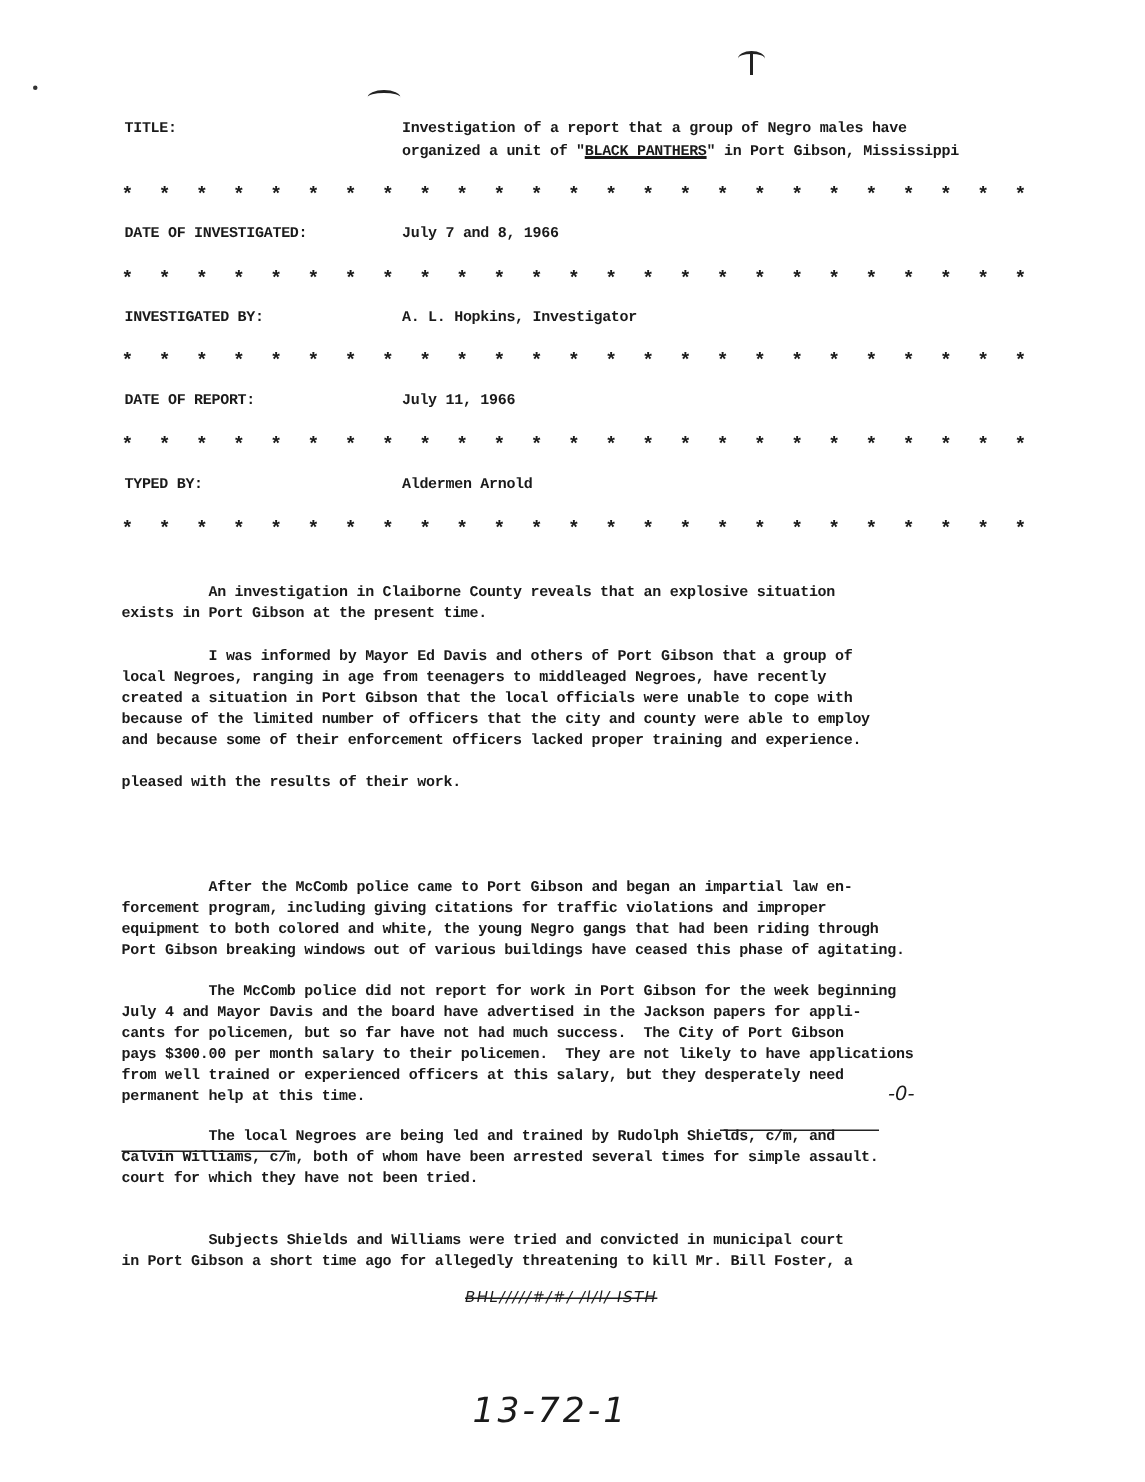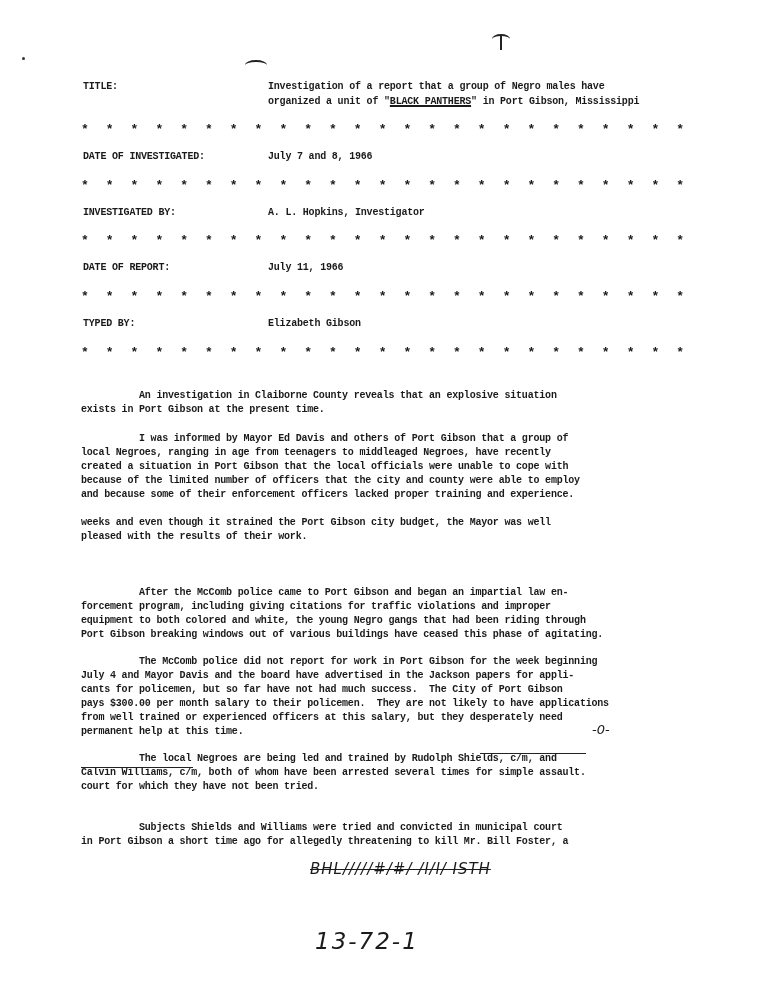--- a/index.html
+++ b/index.html
@@ -38,44 +38,44 @@
 <div class="abs mono value" style="top:207px;">A. L. Hopkins, Investigator</div>
 
 <div class="stars" style="top:233px;">* * * * * * * * * * * * * * * * * * * * * * * * * * * * * * * * * * * * * * * * * * * * * * * *</div>
 
 <div class="abs mono label" style="top:262px;">DATE OF REPORT:</div>
 <div class="abs mono value" style="top:262px;">July 11, 1966</div>
 
 <div class="stars" style="top:289px;">* * * * * * * * * * * * * * * * * * * * * * * * * * * * * * * * * * * * * * * * * * * * * * * *</div>
 
 <div class="abs mono label" style="top:318px;">TYPED BY:</div>
-<div class="abs mono value" style="top:318px;">Elizabeth Gibson</div>
+<div class="abs mono value" style="top:318px;">Aldermen Arnold</div>
 
 <div class="stars" style="top:345px;">* * * * * * * * * * * * * * * * * * * * * * * * * * * * * * * * * * * * * * * * * * * * * * * *</div>
 
 <div class="para mono" style="top:375px;">
 <div>          An investigation in Claiborne County reveals that an explosive situation</div><div>exists in Port Gibson at the present time.</div></div>
 
 <div class="para mono" style="top:418px;">
 <div>          I was informed by Mayor Ed Davis and others of Port Gibson that a group of</div><div>local Negroes, ranging in age from teenagers to middleaged Negroes, have recently</div><div>created a situation in Port Gibson that the local officials were unable to cope with</div><div>because of the limited number of officers that the city and county were able to employ</div><div>and because some of their enforcement officers lacked proper training and experience.</div></div>
 
 <div class="para mono" style="top:502px;">
-<div>weeks and even though it strained the Port Gibson city budget, the Mayor was well</div><div>pleased with the results of their work.</div></div>
+<div>pleased with the results of their work.</div></div>
 
 <div class="para mono" style="top:572px;">
 <div>          After the McComb police came to Port Gibson and began an impartial law en-</div><div>forcement program, including giving citations for traffic violations and improper</div><div>equipment to both colored and white, the young Negro gangs that had been riding through</div><div>Port Gibson breaking windows out of various buildings have ceased this phase of agitating.</div></div>
 
 <div class="para mono" style="top:641px;">
 <div>          The McComb police did not report for work in Port Gibson for the week beginning</div><div>July 4 and Mayor Davis and the board have advertised in the Jackson papers for appli-</div><div>cants for policemen, but so far have not had much success.  The City of Port Gibson</div><div>pays $300.00 per month salary to their policemen.  They are not likely to have applications</div><div>from well trained or experienced officers at this salary, but they desperately need</div><div>permanent help at this time.</div></div>
 
 <div class="abs hand" style="left:592px;top:722px;font-size:13px;">-0-</div>
 
 <div class="para mono" style="top:738px;">
 <div>          The local Negroes are being led and trained by Rudolph Shields, c/m, and</div><div>Calvin Williams, c/m, both of whom have been arrested several times for simple assault.</div><div>court for which they have not been tried.</div></div>
 
 <div class="mark" style="left:480px;top:753px;width:106px;height:1px;background:#222;"></div>
 <div class="mark" style="left:81px;top:767px;width:112px;height:1px;background:#222;"></div>
 
 <div class="para mono" style="top:807px;">
 <div>          Subjects Shields and Williams were tried and convicted in municipal court</div><div>in Port Gibson a short time ago for allegedly threatening to kill Mr. Bill Foster, a</div></div>
 
-<div class="abs hand" style="left:310px;top:860px;font-size:15px;letter-spacing:1px;text-decoration:line-through;">BHL/////#/#/ /l/l/ ISTH</div>
+<div class="abs hand" style="left:310px;top:860px;font-size:10px;letter-spacing:1px;text-decoration:line-through;">BHL/////#/#/ /l/l/ ISTH</div>
 <div class="abs hand" style="left:315px;top:928px;font-size:23px;letter-spacing:2px;">13-72-1</div>
 
 </body></html>

